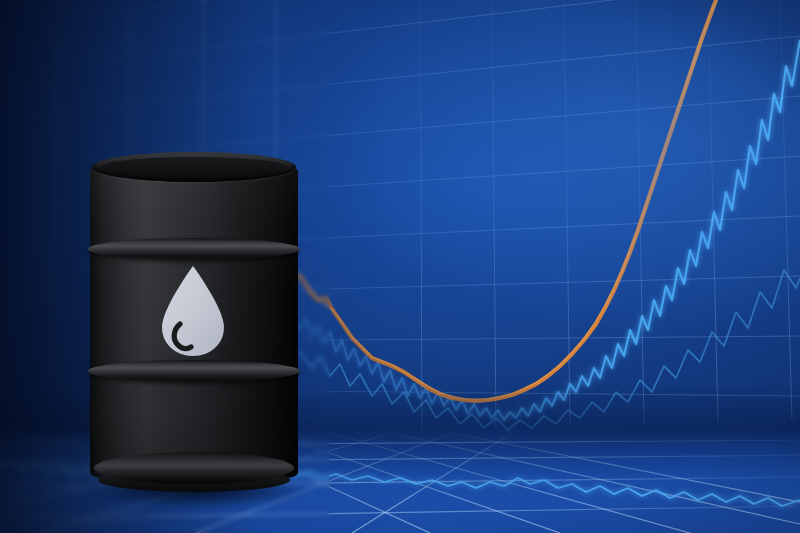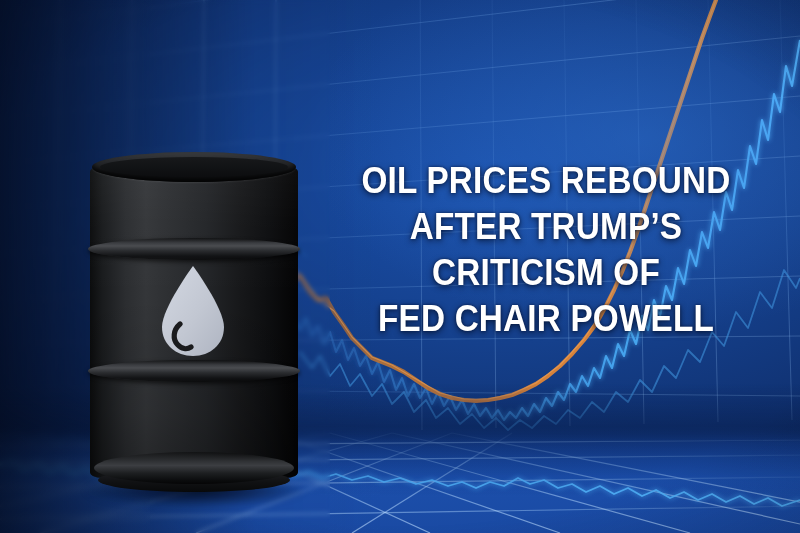--- a/index.html
+++ b/index.html
@@ -354,20 +354,14 @@
           <stop offset="0%" stop-color="#d3d8e2"></stop>
           <stop offset="55%" stop-color="#c2c7d2"></stop>
           <stop offset="100%" stop-color="#aeb4c1"></stop>
         </linearGradient>
       </defs>
       <path d="M37 2 C37 2 68 44 68 63 C68 80.5 54.1 92 37 92 C19.9 92 6 80.5 6 63 C6 44 37 2 37 2 Z" fill="url(#gDrop)"></path>
       <path d="M24 60 C17 66 16.5 75 21.5 80.5 C25.5 85 31 85.6 35 83" fill="none" stroke="#1a1b1d" stroke-width="5.2" stroke-linecap="round"></path>
     </svg>
   </div>
 
-  <div id="headline">
-    <span class="hl">OIL PRICES REBOUND</span>
-    <span class="hl">AFTER TRUMP’S</span>
-    <span class="hl">CRITICISM OF</span>
-    <span class="hl">FED CHAIR POWELL</span>
-  </div>
 
 </div>
 
 </body></html>

